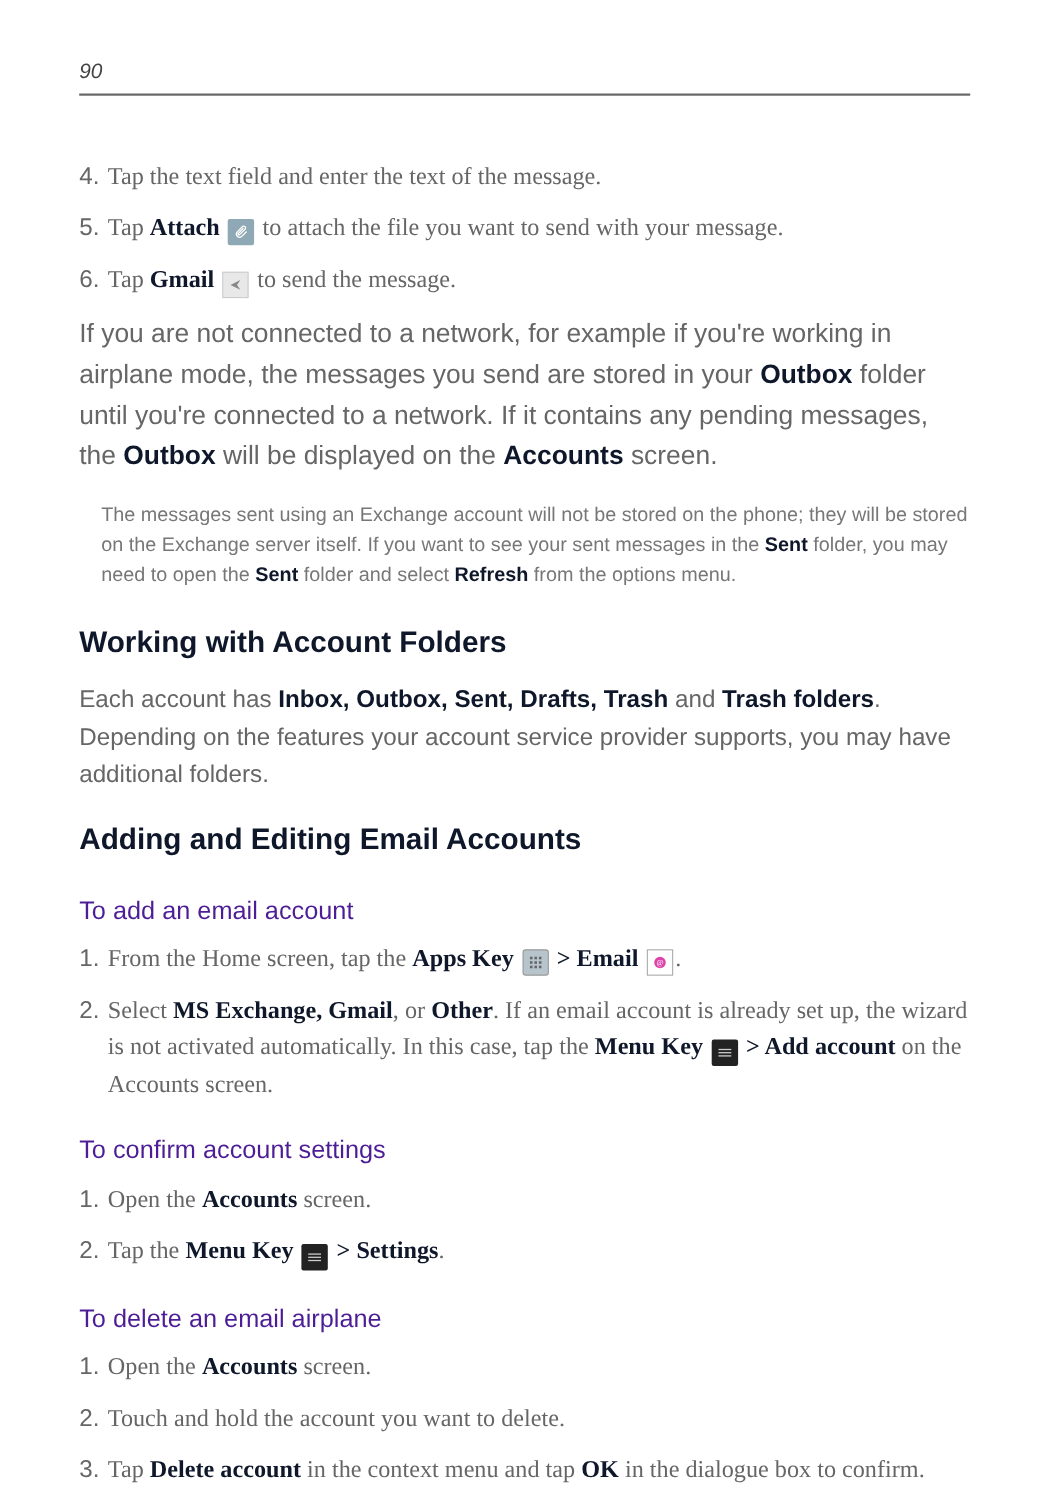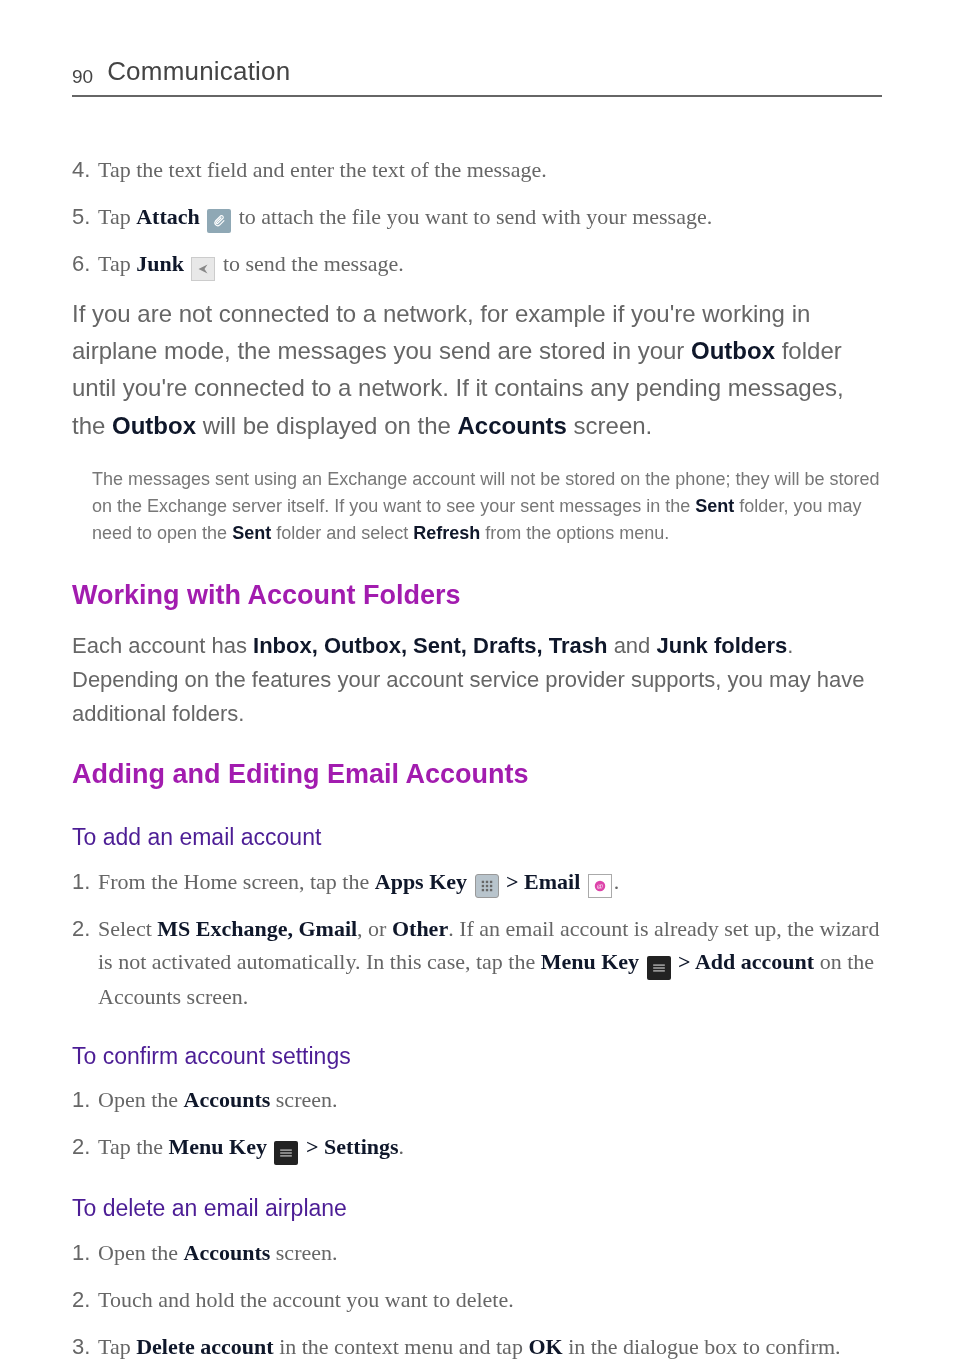--- a/index.html
+++ b/index.html
@@ -7,24 +7,25 @@
       width: 954px;
       height: 1372px;
       font-family: Arial, Helvetica, sans-serif;
       color: #555;
       background: #fff;
       padding: 52px 72px 60px 72px;
       line-height: 1.5;
     }
     .header {
       display: flex;
-      align-items: flex-end;
+      align-items: center;
       border-bottom: 2px solid #666;
       padding-bottom: 4px;
       margin-bottom: 56px;
+      font-style: italic;
     }
     .page-num {
       font-size: 19px;
       font-weight: 400;
       color: #444;
       margin-right: 14px;
     }
     .header-title {
       font-size: 26px;
       font-weight: 400;
@@ -69,21 +70,21 @@
       font-size: 18px;
       line-height: 1.5;
     }
     .note-label {
       color: #c1426f;
       min-width: 72px;
       font-weight: 400;
     }
     .note-text { color: #777; flex: 1; }
     .h2 {
-      color: #a21caf;
+      color: #0f172a;
       font-size: 27px;
       font-weight: 600;
       margin: 20px 0 14px 0;
     }
     .h3 {
       color: #4c1d95;
       font-size: 23px;
       font-weight: 400;
       margin: 26px 0 10px 0;
     }
@@ -92,21 +93,20 @@
       color: #666;
       margin-bottom: 22px;
       line-height: 1.55;
     }
   </style>
 </head>
 <body>
 
 <div class="header">
   <span class="page-num">90</span>
-  <span class="header-title">Communication</span>
 </div>
 
 <ol class="step-list">
   <li class="step-item">
     <span class="step-num">4.</span>
     <span class="step-txt">Tap the text field and enter the text of the message.</span>
   </li>
   <li class="step-item">
     <span class="step-num">5.</span>
     <span class="step-txt">
@@ -115,21 +115,21 @@
           <svg width="14" height="14" viewBox="0 0 24 24" fill="none" stroke="#fff" stroke-width="2">
             <path d="M21 11l-8 8a5 5 0 01-7-7l9-9a3 3 0 014 4l-9 9a1 1 0 01-2-2l8-8"></path>
           </svg>
         </span>
       <span> to attach the file you want to send with your message.</span>
     </span>
   </li>
   <li class="step-item">
     <span class="step-num">6.</span>
     <span class="step-txt">
-      <span>Tap </span><span class="bold">Junk</span>
+      <span>Tap </span><span class="bold">Gmail</span>
       <span class="icon icon-send">
           <svg width="12" height="12" viewBox="0 0 24 24" fill="#888">
             <path d="M3 12l18-9-6 9 6 9z"></path>
           </svg>
         </span>
       <span> to send the message.</span>
     </span>
   </li>
 </ol>
 
@@ -138,21 +138,21 @@
 </p>
 
 <div class="note-block">
   <span class="note-text">
     <span>The messages sent using an Exchange account will not be stored on the phone; they will be stored on the Exchange server itself. If you want to see your sent messages in the </span><span class="bold">Sent</span><span> folder, you may need to open the </span><span class="bold">Sent</span><span> folder and select </span><span class="bold">Refresh</span><span> from the options menu.</span>
   </span>
 </div>
 
 <h2 class="h2">Working with Account Folders</h2>
 <p class="section-p">
-  <span>Each account has </span><span class="bold">Inbox, Outbox, Sent, Drafts, Trash</span><span> and </span><span class="bold">Junk folders</span><span>. Depending on the features your account service provider supports, you may have additional folders.</span>
+  <span>Each account has </span><span class="bold">Inbox, Outbox, Sent, Drafts, Trash</span><span> and </span><span class="bold">Trash folders</span><span>. Depending on the features your account service provider supports, you may have additional folders.</span>
 </p>
 
 <h2 class="h2">Adding and Editing Email Accounts</h2>
 
 <h3 class="h3">To add an email account</h3>
 <ol class="num-list">
   <li class="step-item">
     <span class="step-num">1.</span>
     <span class="step-txt">
       <span>From the Home screen, tap the </span><span class="bold">Apps Key</span>

